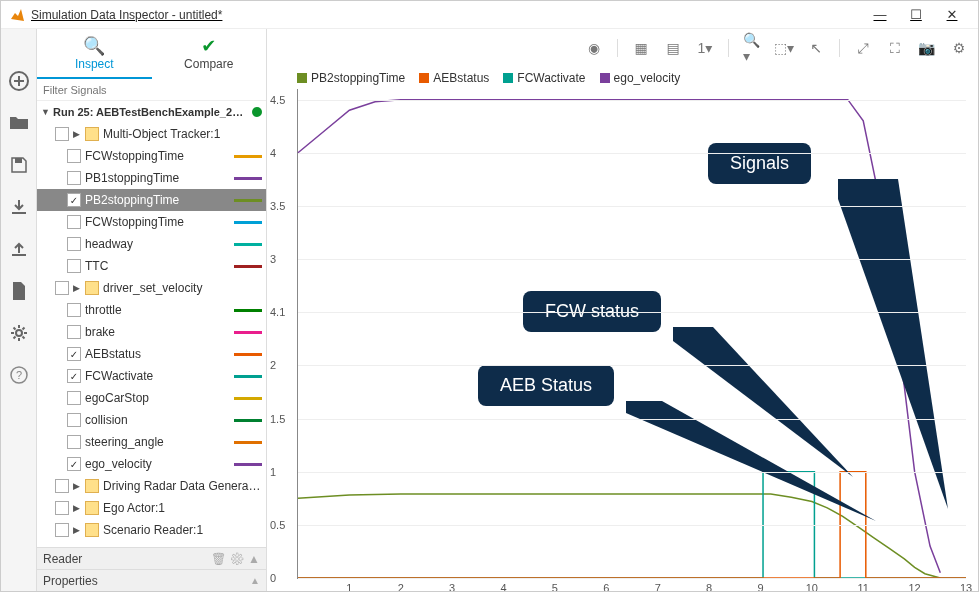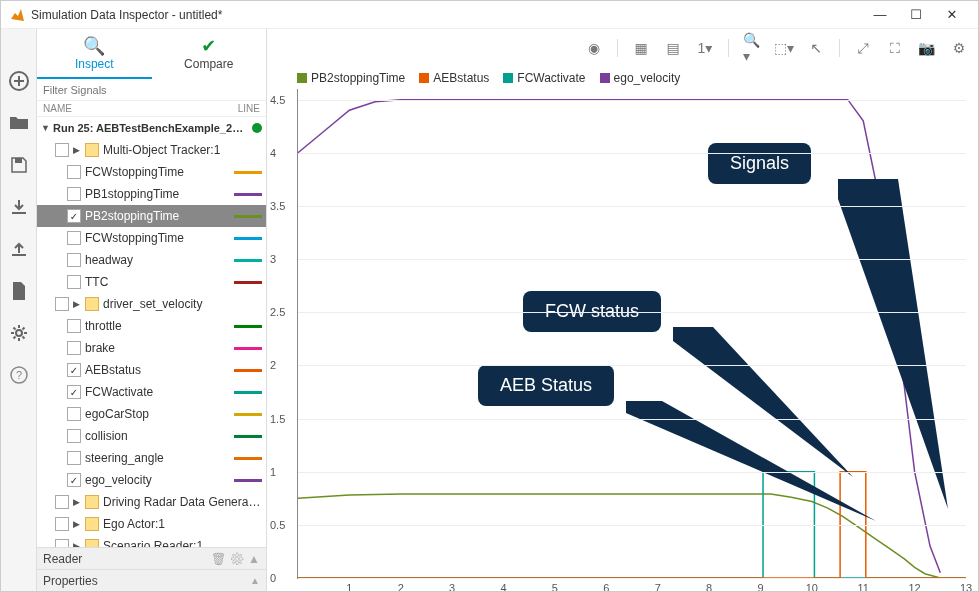--- a/index.html
+++ b/index.html
@@ -1,17 +1,17 @@
 <!DOCTYPE html>
 <html><head>
 <meta charset="utf-8">
 <style>
 * { box-sizing: border-box; margin: 0; padding: 0; font-family: "Segoe UI", Arial, sans-serif; }
 body { width: 979px; height: 592px; background: #fff; overflow: hidden; border: 1px solid #ccc; }
-.titlebar { height: 28px; display: flex; align-items: center; padding: 0 8px; background: #fff; border-bottom: 1px solid #eee; }
+.titlebar { height: 28px; display: flex; align-items: center; padding: 0 8px; background: #fff; border-bottom: 1px solid #eee; text-decoration: underline; }
 .titlebar .logo { width: 16px; height: 16px; margin-right: 6px; }
 .titlebar .title { font-size: 12px; color: #333; flex: 1; }
 .titlebar .winbtn { width: 36px; height: 24px; display: flex; align-items: center; justify-content: center; color: #333; font-size: 13px; }
 .main { display: flex; height: calc(100% - 28px); }
 .icon-rail { width: 36px; background: #f5f5f5; border-right: 1px solid #ddd; display: flex; flex-direction: column; align-items: center; padding-top: 40px; gap: 18px; }
 .icon-rail .rail-icon { width: 24px; height: 24px; display: flex; align-items: center; justify-content: center; color: #666; }
 .left { width: 230px; border-right: 1px solid #ddd; display: flex; flex-direction: column; background: #fff; }
 .tabs { display: flex; height: 50px; }
 .tab { flex: 1; display: flex; flex-direction: column; align-items: center; justify-content: center; border-bottom: 2px solid transparent; font-size: 12px; color: #444; }
 .tab.active { border-bottom: 2px solid #0096d6; color: #0096d6; }
@@ -116,24 +116,20 @@
         <span>Inspect</span>
       </div>
       <div class="tab">
         <span class="ticon" style="color:#0a962c">✔</span>
         <span>Compare</span>
       </div>
     </div>
     <div class="filter">
       <input placeholder="Filter Signals" style="">
     </div>
-    <div class="colhdr">
-      <span class="c1">NAME</span>
-      <span>LINE</span>
-    </div>
     <div class="tree" id="tree">
       <div class="row run">
         <span class="tri">▼</span>
         <span class="name">Run 25: AEBTestBenchExample_21a [Curre...</span>
         <span class="dot"></span>
       </div>
     <div class="row" style="padding-left: 18px;">
           <span class="cb "></span>
           <span class="tri">▶</span>
           <span class="bicon"></span>
@@ -308,21 +304,21 @@
     <div class="ytick" style="top: 100%;">0</div>
         <div class="hgrid" style="top: 100%;"></div>
         <div class="ytick" style="top: 89.1304%;">0.5</div>
         <div class="hgrid" style="top: 89.1304%;"></div>
         <div class="ytick" style="top: 78.2609%;">1</div>
         <div class="hgrid" style="top: 78.2609%;"></div>
         <div class="ytick" style="top: 67.3913%;">1.5</div>
         <div class="hgrid" style="top: 67.3913%;"></div>
         <div class="ytick" style="top: 56.5217%;">2</div>
         <div class="hgrid" style="top: 56.5217%;"></div>
-        <div class="ytick" style="top: 45.6522%;">2.5</div>
+        <div class="ytick" style="top: 45.6522%;">4.1</div>
         <div class="hgrid" style="top: 45.6522%;"></div>
         <div class="ytick" style="top: 34.7826%;">3</div>
         <div class="hgrid" style="top: 34.7826%;"></div>
         <div class="ytick" style="top: 23.913%;">3.5</div>
         <div class="hgrid" style="top: 23.913%;"></div>
         <div class="ytick" style="top: 13.0435%;">4</div>
         <div class="hgrid" style="top: 13.0435%;"></div>
         <div class="ytick" style="top: 2.17391%;">4.5</div>
         <div class="hgrid" style="top: 2.17391%;"></div>
         <div class="xtick" style="left: 7.69231%;">1</div>

